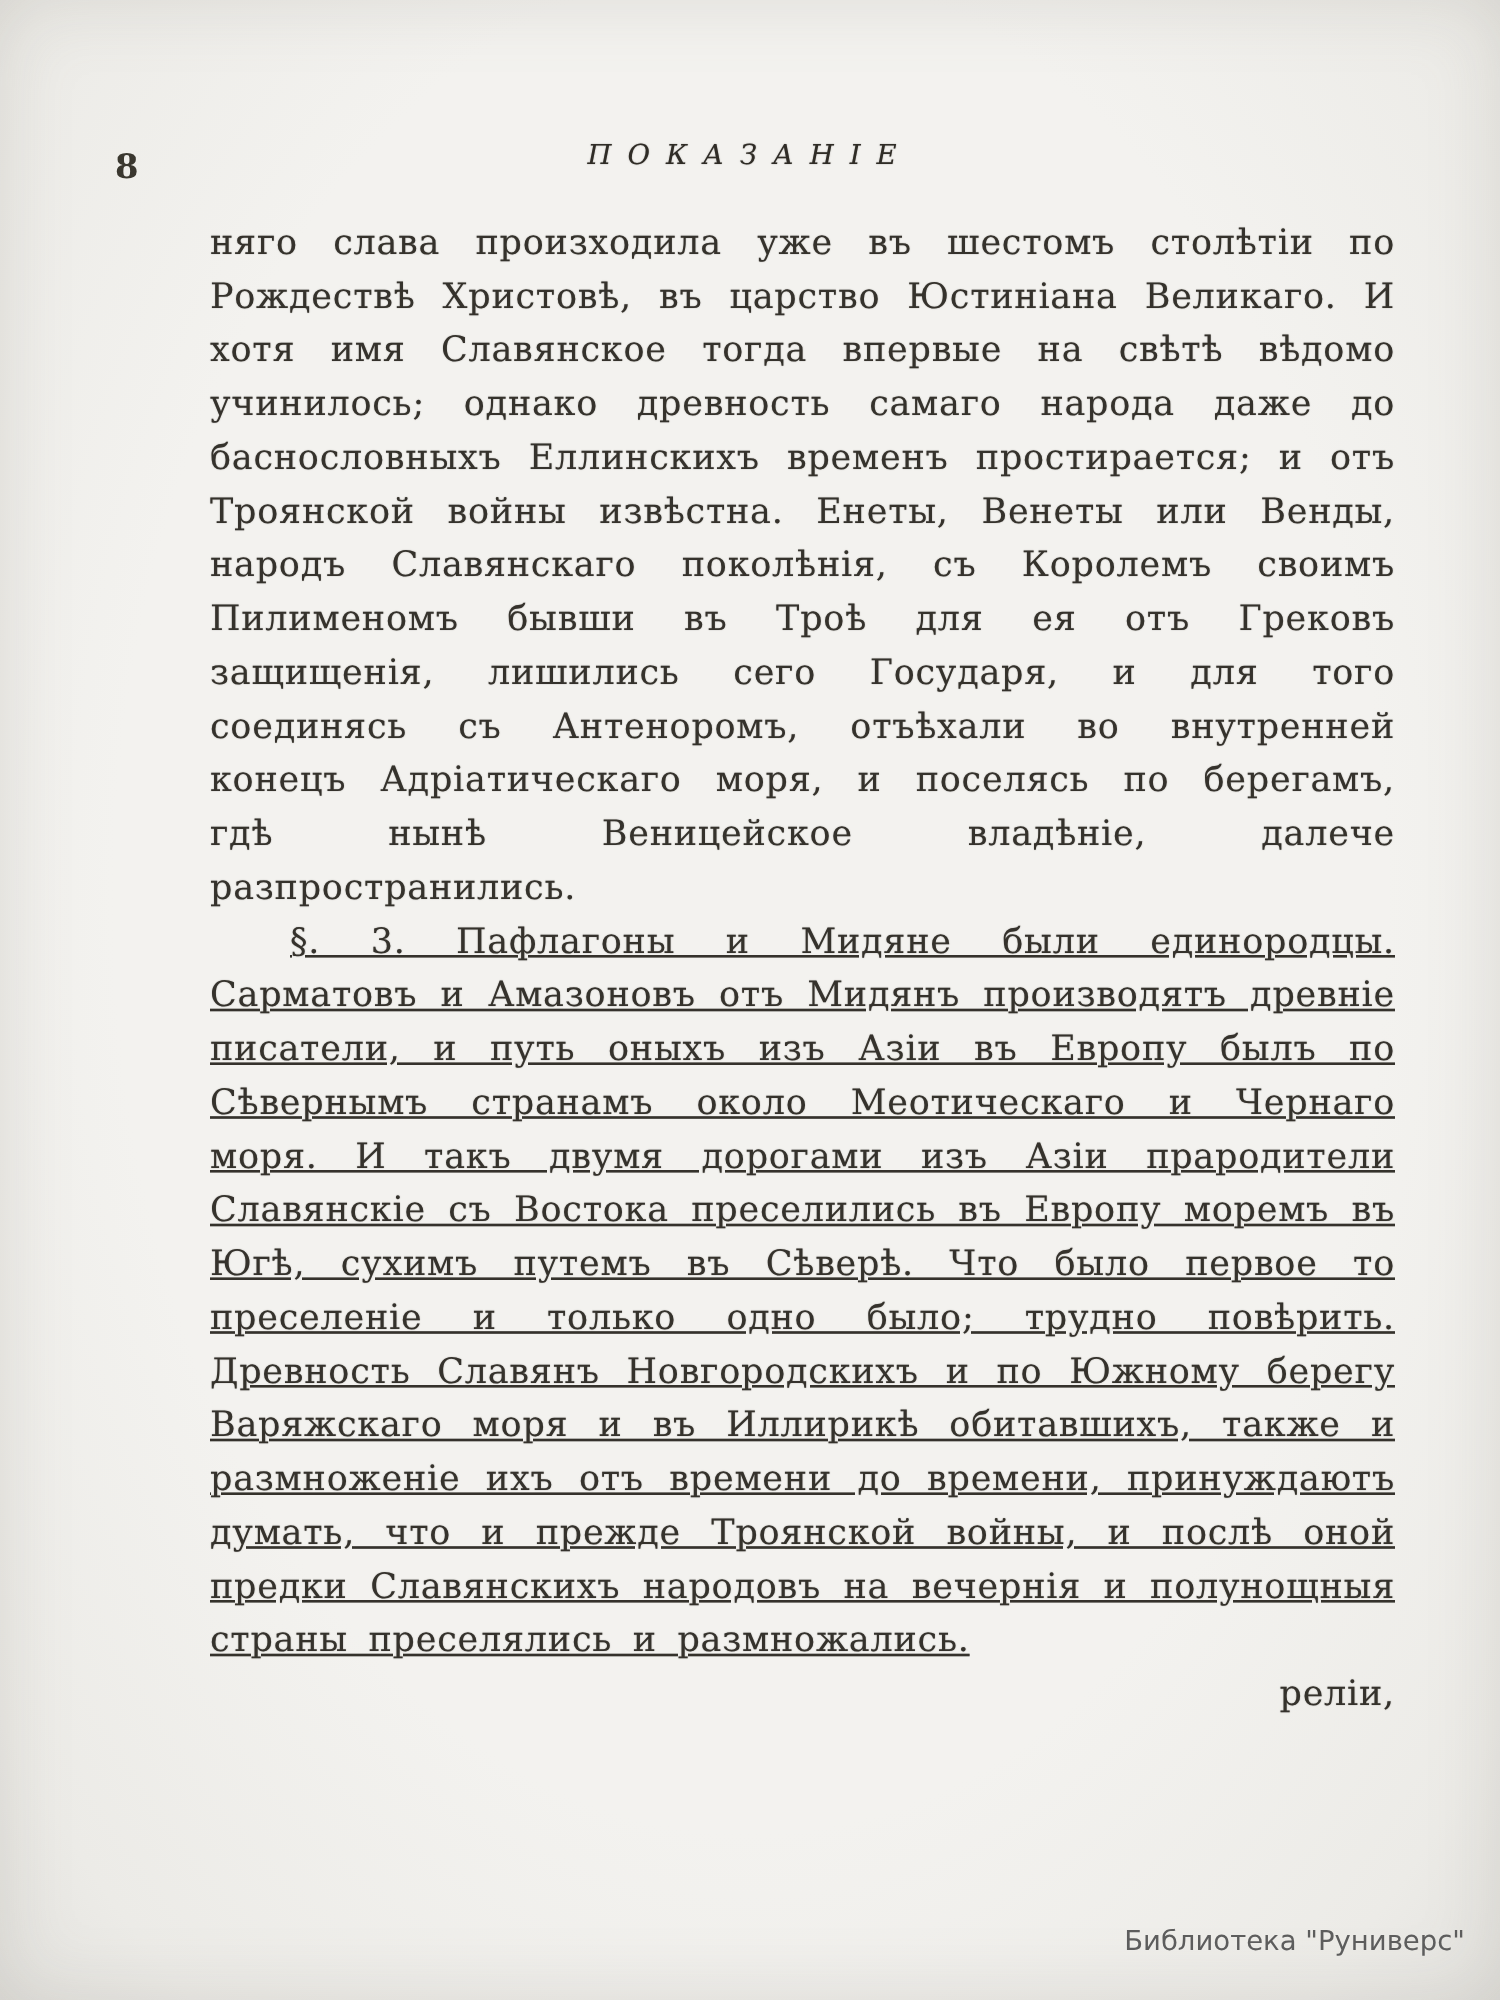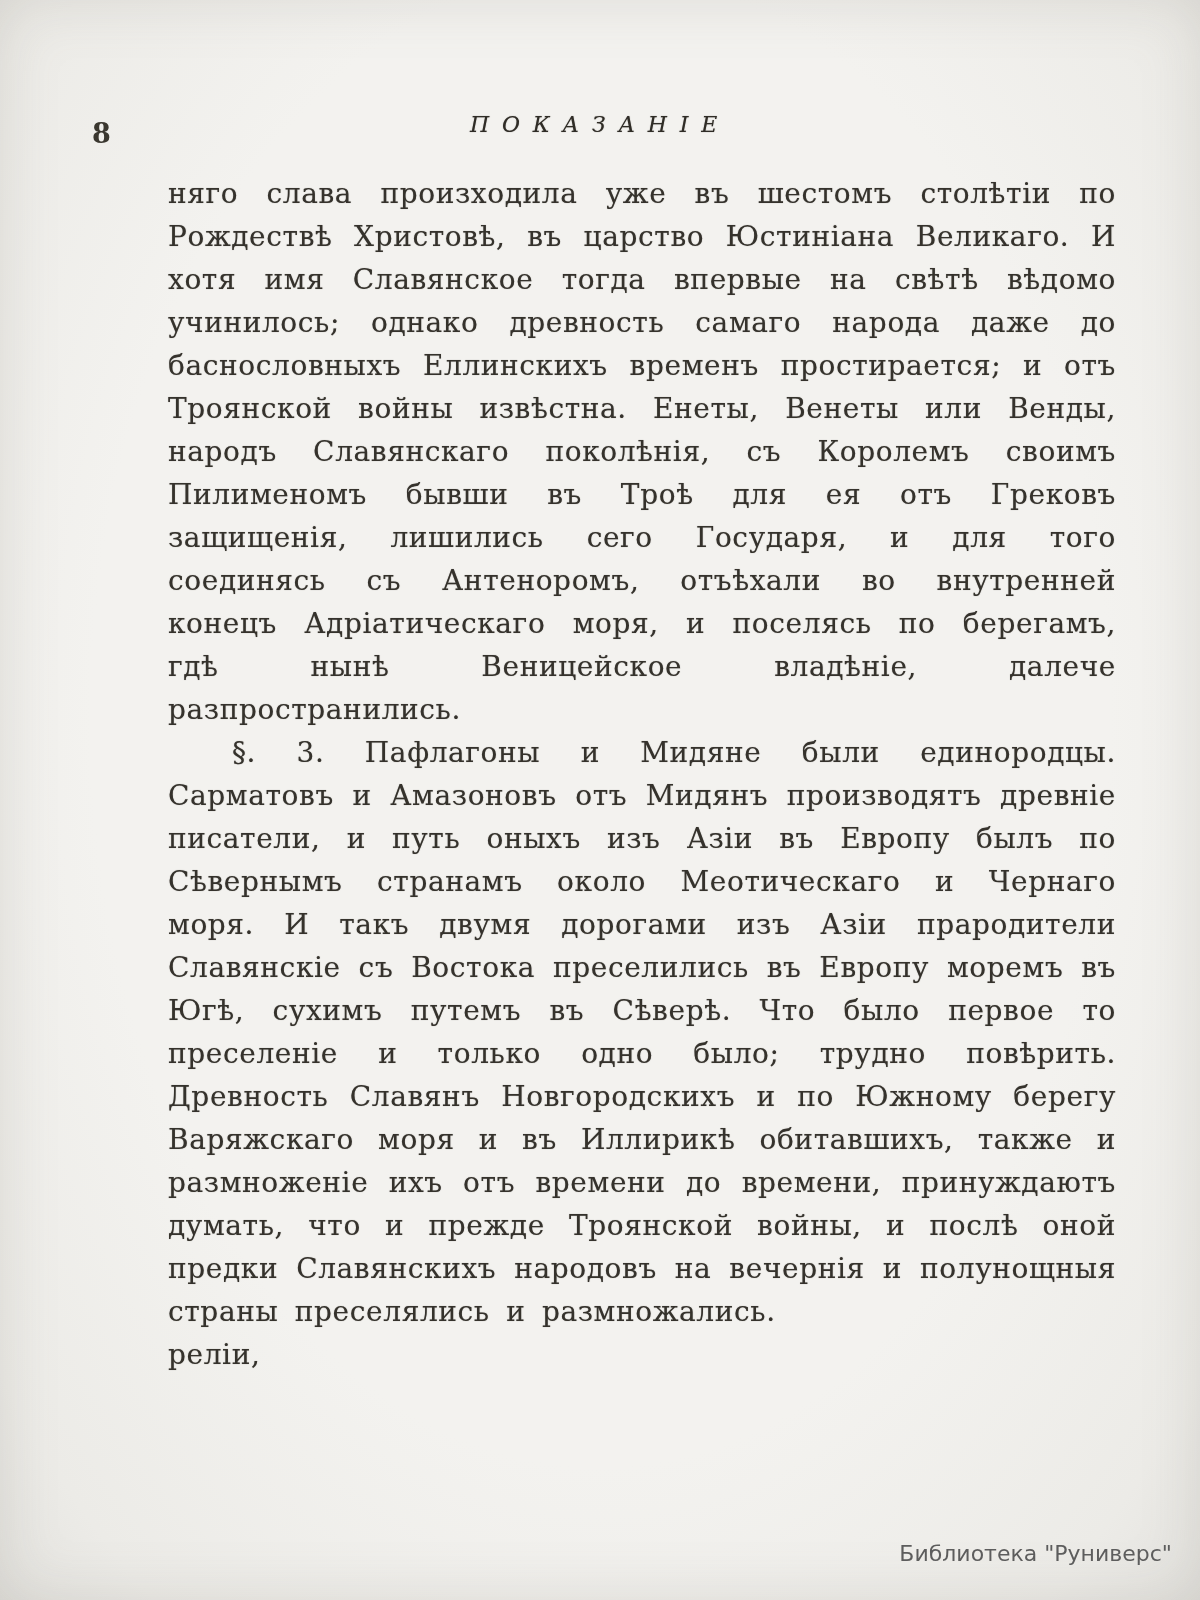--- a/index.html
+++ b/index.html
@@ -55,25 +55,27 @@
     margin: 0;
     font-size: 28px;
     line-height: 43px;
     text-align: justify;
     letter-spacing: 0.6px;
     word-spacing: 7px;
     text-shadow: 0 0 1px rgba(53,50,44,0.45);
   }
   .para.indent {
     text-indent: 64px;
+    text-decoration: underline;
   }
   .catch-line {
     margin: 0;
     font-size: 28px;
     line-height: 43px;
+    text-align: right;
     letter-spacing: 0.6px;
     text-shadow: 0 0 1px rgba(53,50,44,0.45);
   }
   .watermark {
     position: absolute;
     right: 28px;
     bottom: 34px;
     font-family: "DejaVu Sans", sans-serif;
     font-size: 22px;
     color: #5d5d5d;

